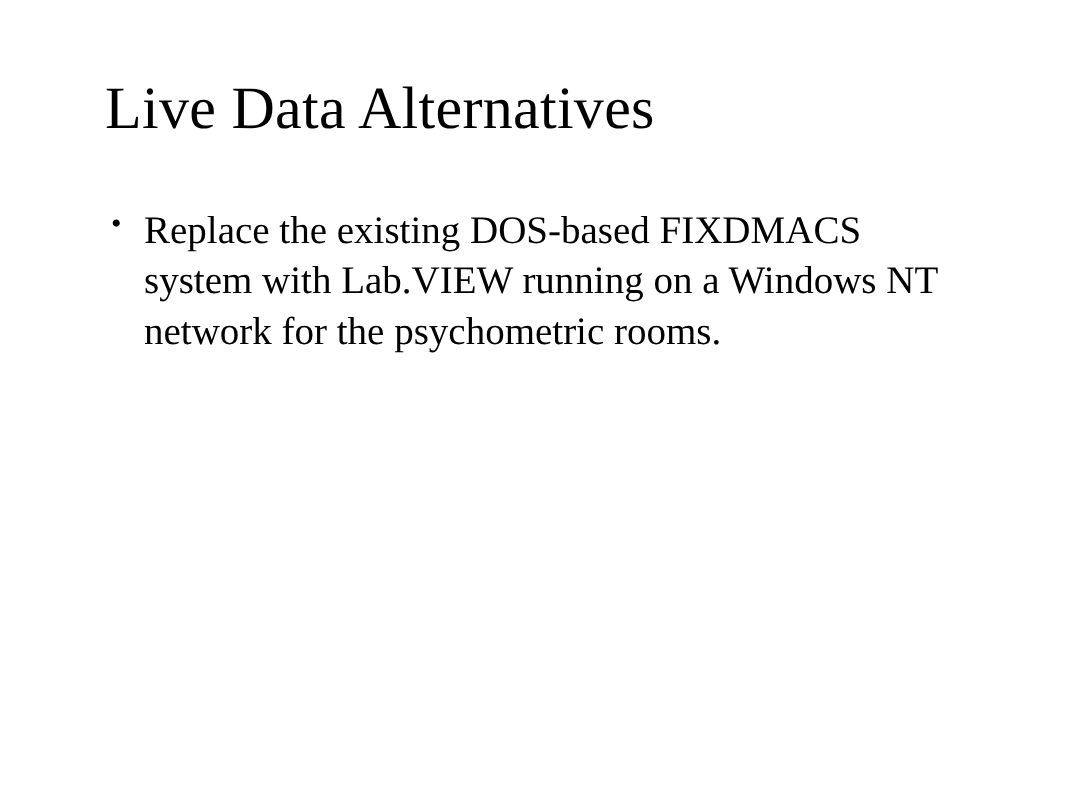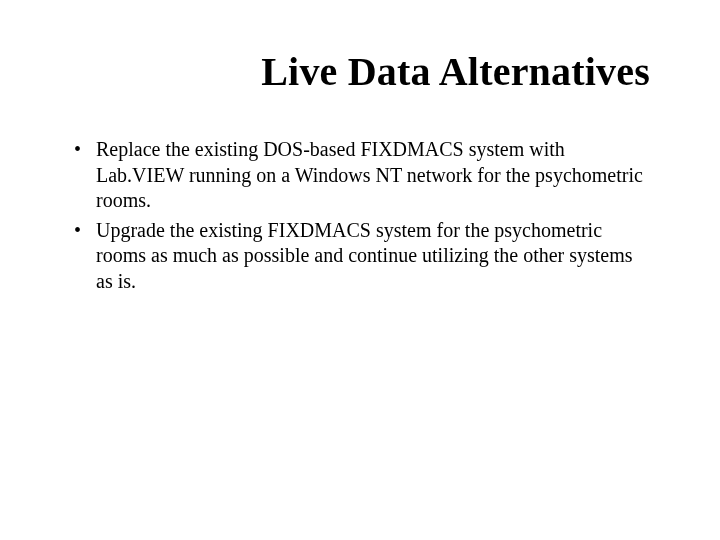--- a/index.html
+++ b/index.html
@@ -15,28 +15,28 @@
       color: #000000;
       overflow: hidden;
     }
     .slide {
       width: 100%;
       height: 100%;
       padding: 48px 70px 40px 70px;
     }
     .title {
       font-size: 40px;
-      font-weight: bold;
-      text-align: right;
+      font-weight: normal;
+      text-align: left;
       margin-bottom: 42px;
       letter-spacing: 0.2px;
     }
     .bullets {
       list-style: none;
-      font-size: 20px;
+      font-size: 26px;
       line-height: 1.28;
     }
     .bullets li {
       position: relative;
       padding-left: 26px;
       margin-bottom: 4px;
     }
     .bullets li::before {
       content: "•";
       position: absolute;
@@ -45,15 +45,14 @@
       font-size: 20px;
     }
   </style>
 </head>
 <body>
 
 <div class="slide">
   <h1 class="title">Live Data Alternatives</h1>
   <ul class="bullets">
     <li>Replace the existing DOS-based FIXDMACS system with Lab.VIEW running on a Windows NT network for the psychometric rooms.</li>
-    <li>Upgrade the existing FIXDMACS system for the psychometric rooms as much as possible and continue utilizing the other systems as is.</li>
   </ul>
 </div>
 
 </body></html>

